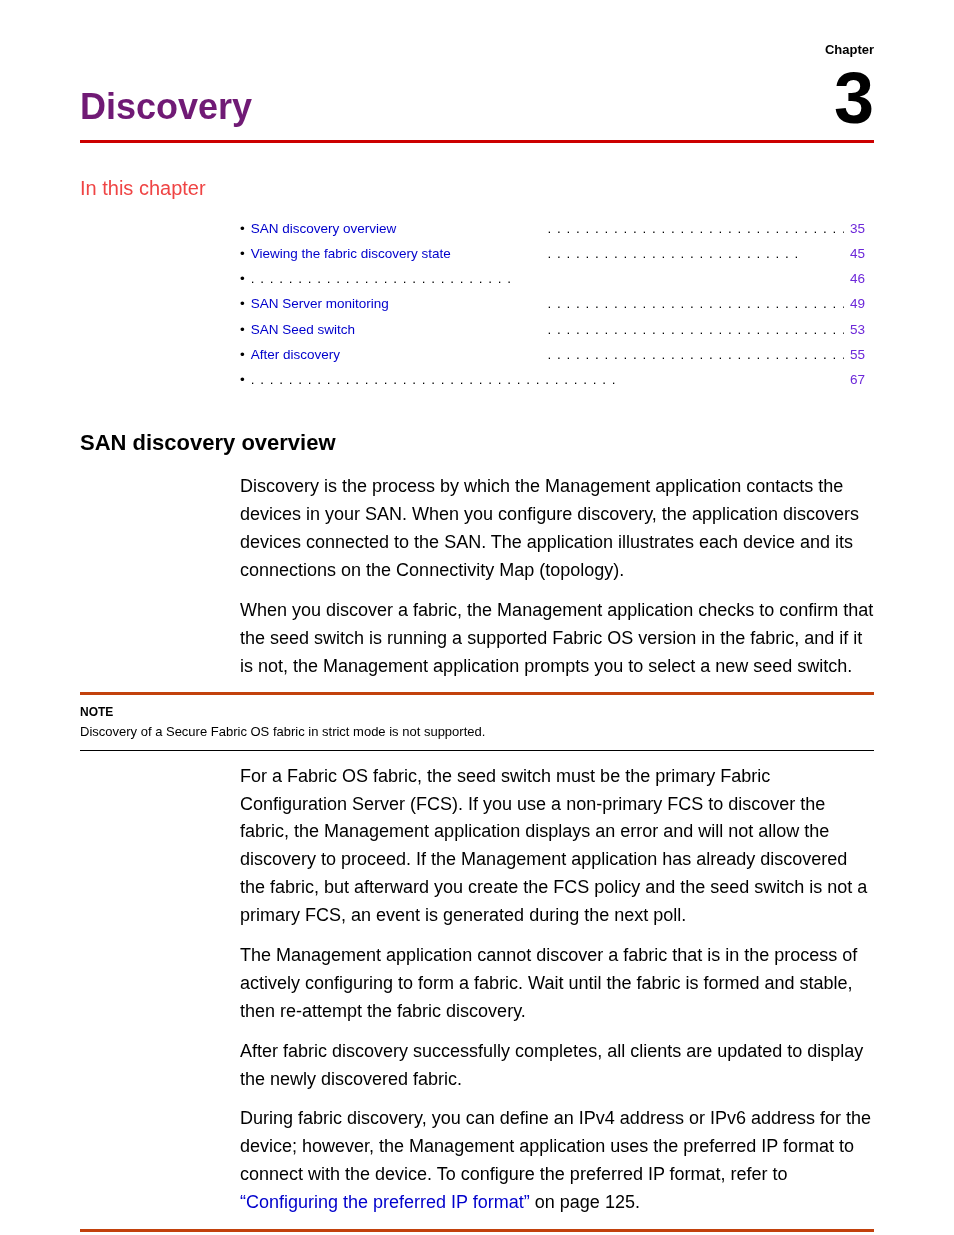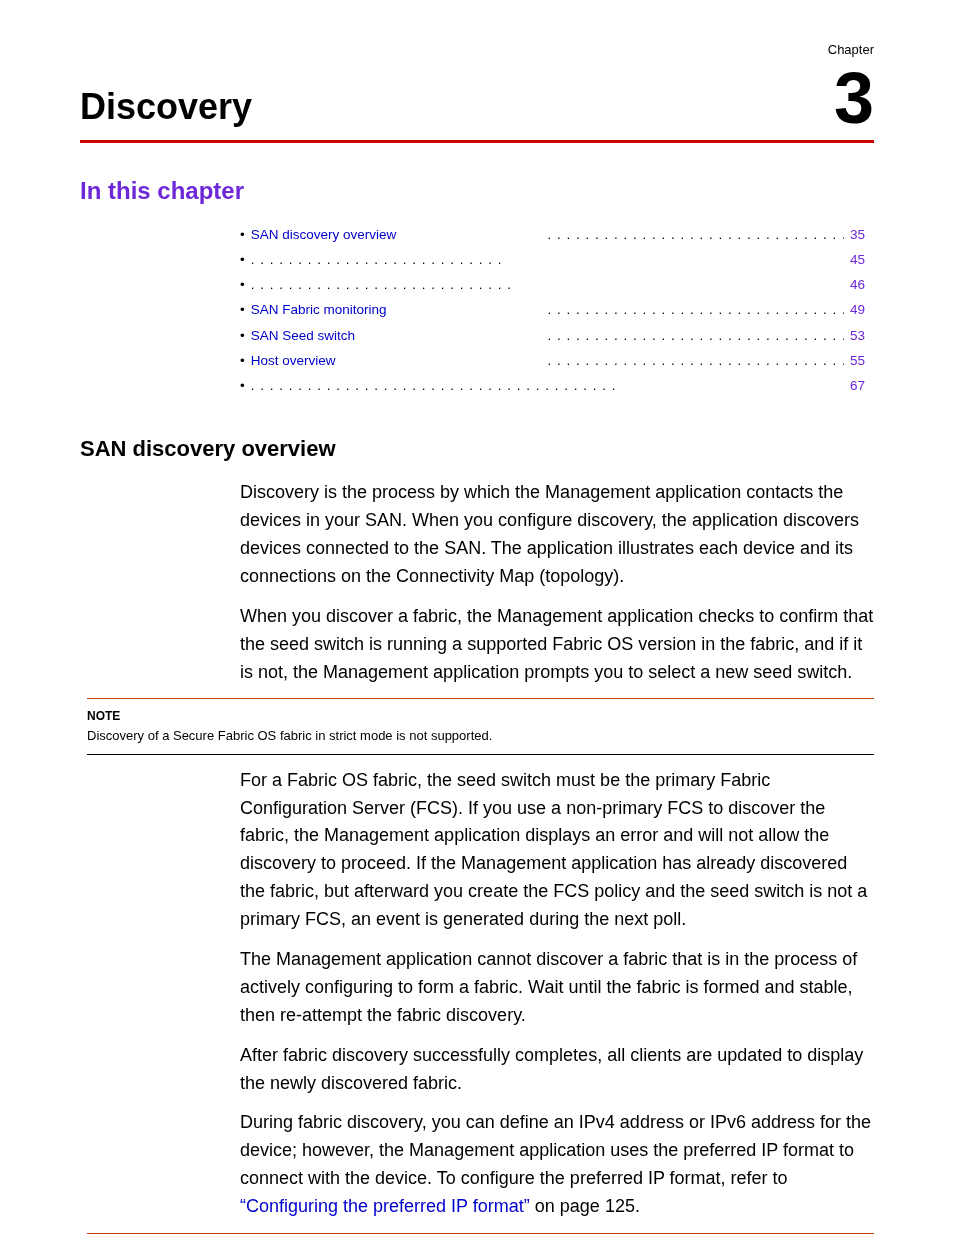--- a/index.html
+++ b/index.html
@@ -11,47 +11,47 @@
       line-height: 1.5;
       width: 954px;
       min-height: 1235px;
     }
     .page {
       padding: 40px 80px 60px 80px;
     }
     .chapter-label {
       text-align: right;
       font-size: 13px;
-      font-weight: normal;
+      font-weight: bold;
       color: #000;
       margin-bottom: 2px;
     }
     .chapter-header {
       display: flex;
       align-items: flex-end;
       justify-content: space-between;
       border-bottom: 3px solid #cc0000;
       padding-bottom: 6px;
       margin-bottom: 30px;
     }
     .chapter-title {
       font-size: 36px;
       font-weight: bold;
-      color: #000000;
+      color: #701a75;
     }
     .chapter-number {
       font-size: 72px;
       font-weight: bold;
       color: #000;
       line-height: 1;
     }
     .section-heading {
-      font-size: 24px;
-      font-weight: bold;
-      color: #6d28d9;
+      font-size: 20px;
+      font-weight: normal;
+      color: #ef4444;
       margin-bottom: 16px;
     }
     .toc-section {
       margin-bottom: 36px;
     }
     .toc-list {
       list-style: none;
       padding-left: 160px;
     }
     .toc-list li {
@@ -94,24 +94,24 @@
       margin-bottom: 14px;
     }
     .indented-text {
       font-size: 18px;
       line-height: 1.55;
       color: #000;
       margin-bottom: 12px;
       padding-left: 160px;
     }
     .note-box {
-      border-top: 1px solid #c2410c;
+      border-top: 3px solid #c2410c;
       border-bottom: 1px solid #000;
       padding: 8px 0 8px 0;
-      margin: 12px 0 12px 7px;
+      margin: 12px 0 12px 0;
     }
     .note-box .note-label {
       font-weight: bold;
       font-size: 12px;
       text-transform: uppercase;
       margin-bottom: 2px;
     }
     .note-box .note-content {
       font-size: 13px;
       line-height: 1.4;
@@ -139,43 +139,44 @@
     <ul class="toc-list">
 
     <li>
           <span class="toc-bullet">•</span>
           <a class="toc-link" href="#">SAN discovery overview</a>
           <span class="toc-dots"> . . . . . . . . . . . . . . . . . . . . . . . . . . . . . . . . . . . . . . .</span>
           <span class="toc-page">35</span>
         </li>
         <li>
           <span class="toc-bullet">•</span>
+          <a class="toc-link" href="#">Viewing the fabric discovery state</a>
           <span class="toc-dots"> . . . . . . . . . . . . . . . . . . . . . . . . . . .</span>
           <span class="toc-page">45</span>
         </li>
         <li>
           <span class="toc-bullet">•</span>
           <span class="toc-dots"> . . . . . . . . . . . . . . . . . . . . . . . . . . . .</span>
           <span class="toc-page">46</span>
         </li>
         <li>
           <span class="toc-bullet">•</span>
-          <a class="toc-link" href="#">SAN Fabric monitoring</a>
+          <a class="toc-link" href="#">SAN Server monitoring</a>
           <span class="toc-dots"> . . . . . . . . . . . . . . . . . . . . . . . . . . . . . . . . . . . . . .</span>
           <span class="toc-page">49</span>
         </li>
         <li>
           <span class="toc-bullet">•</span>
           <a class="toc-link" href="#">SAN Seed switch</a>
           <span class="toc-dots"> . . . . . . . . . . . . . . . . . . . . . . . . . . . . . . . . . . . . . . . . . .</span>
           <span class="toc-page">53</span>
         </li>
         <li>
           <span class="toc-bullet">•</span>
-          <a class="toc-link" href="#">Host overview</a>
+          <a class="toc-link" href="#">After discovery</a>
           <span class="toc-dots"> . . . . . . . . . . . . . . . . . . . . . . . . . . . . . . . . . . . . . . . . . .</span>
           <span class="toc-page">55</span>
         </li>
         <li>
           <span class="toc-bullet">•</span>
           <span class="toc-dots"> . . . . . . . . . . . . . . . . . . . . . . . . . . . . . . . . . . . . . . .</span>
           <span class="toc-page">67</span>
         </li>
       </ul>
   </div>

